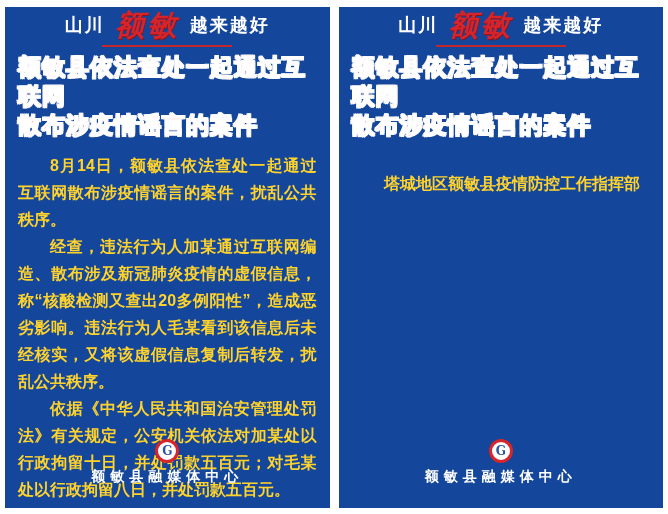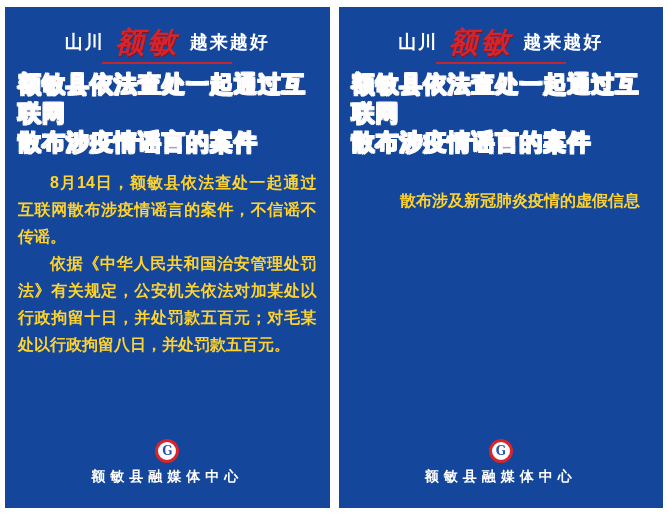--- a/index.html
+++ b/index.html
@@ -17,21 +17,21 @@
     display: flex;
     gap: 9px;
     padding: 7px 5px 6px 5px;
     overflow: hidden;
   }
   .panel {
     position: relative;
     flex: 1 1 0;
     background: #14479b;
     box-sizing: border-box;
-    padding: 17px 13px 0 13px;
+    padding: 0 13px 0 13px;
     overflow: hidden;
   }
   
   .hdr {
     text-align: center;
     white-space: nowrap;
     line-height: 34px;
     height: 36px;
   }
   .hdr-prefix, .hdr-suffix {
@@ -135,40 +135,41 @@
       <span class="hdr-prefix">山川</span>
       <span class="hdr-brand">额敏</span>
       <span class="hdr-suffix">越来越好</span>
     </div>
     <div class="hdr-underline"></div>
     <div class="title">
       <div>额敏县依法查处一起通过互联网</div>
       <div>散布涉疫情谣言的案件</div>
     </div>
     <div class="body">
-      <p>8月14日，额敏县依法查处一起通过互联网散布涉疫情谣言的案件，不信谣不传谣。</p>
+      <p>8月14日，额敏县依法查处一起通过互联网散布涉疫情谣言的案件，扰乱公共秩序。</p>
+      <p>经查，违法行为人加某通过互联网编造、散布涉及新冠肺炎疫情的虚假信息，称“核酸检测又查出20多例阳性”，造成恶劣影响。违法行为人毛某看到该信息后未经核实，又将该虚假信息复制后转发，扰乱公共秩序。</p>
       <p>依据《中华人民共和国治安管理处罚法》有关规定，公安机关依法对加某处以行政拘留十日，并处罚款五百元；对毛某处以行政拘留八日，并处罚款五百元。</p>
     </div>
     <div class="footer">
       <span class="logo">G</span>
       <div class="footer-label">额敏县融媒体中心</div>
     </div>
   </section>
 
   <section class="panel">
     <div class="hdr">
       <span class="hdr-prefix">山川</span>
       <span class="hdr-brand">额敏</span>
       <span class="hdr-suffix">越来越好</span>
     </div>
     <div class="hdr-underline"></div>
     <div class="title">
       <div>额敏县依法查处一起通过互联网</div>
       <div>散布涉疫情谣言的案件</div>
     </div>
-    <div class="signature">散布涉及新冠肺炎疫情的虚假信息</div>
+    <div class="signature">塔城地区额敏县疫情防控工作指挥部</div>
     <div class="footer">
       <span class="logo">G</span>
       <div class="footer-label">额敏县融媒体中心</div>
     </div>
   </section>
 
 </div>
 
 </body></html>

